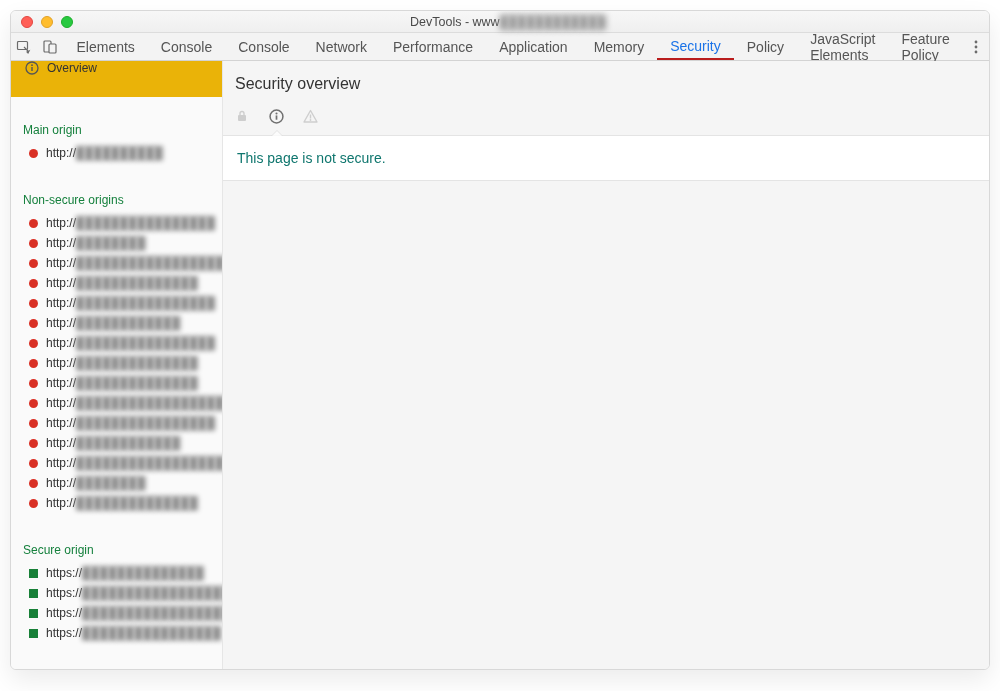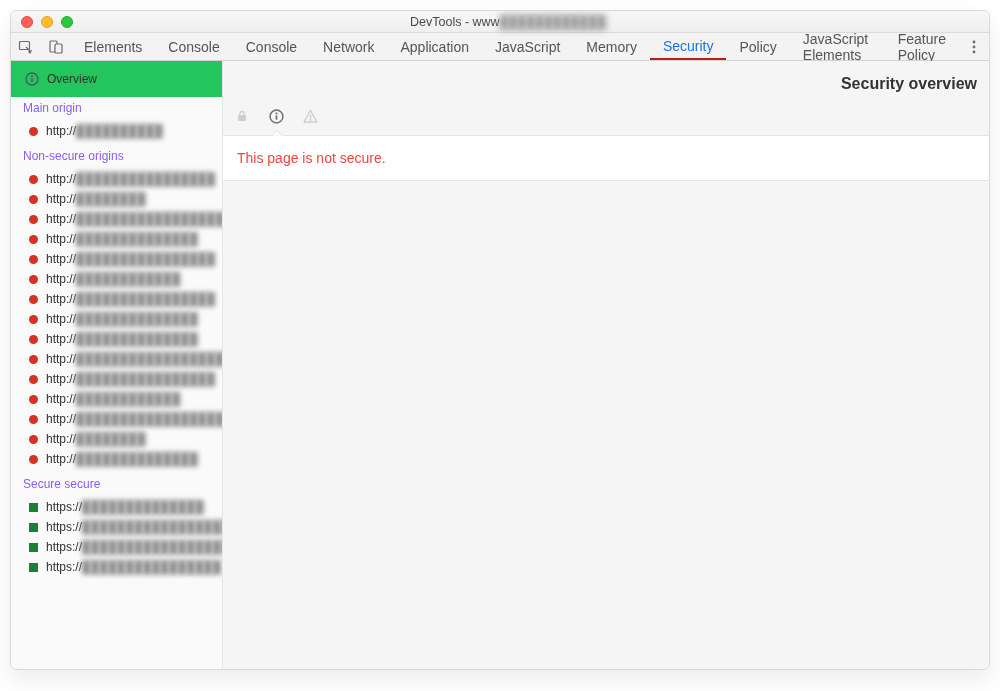--- a/index.html
+++ b/index.html
@@ -23,42 +23,42 @@
 .tabbar .tabs { display: flex; align-items: stretch; flex: 1; }
 .tab { padding: 0 13px; display: flex; align-items: center; font-size: 14px; color: #555; cursor: default; }
 .tab.active { color: #1a73e8; border-bottom: 2px solid #b91c1c; }
 .tabbar .more { width: 30px; display: flex; align-items: center; justify-content: center; }
 
 
 .content { flex: 1; display: flex; min-height: 0; }
 
 
 .sidebar { width: 212px; background: #fafafa; border-right: 1px solid #e6e6e6; overflow-y: auto; font-size: 12px; }
-.overview-row { height: 36px; background: #22c55e; display: flex; align-items: center; padding-left: 14px; gap: 8px; color: #333; }
+.overview-row { height: 36px; background: #eab308; display: flex; padding-left: 14px; gap: 8px; color: #333; }
 .ovicon { width: 14px; height: 14px; }
-.section-h { padding: 4px 12px 6px; color: #8b5cf6; font-size: 12px; }
+.section-h { padding: 26px 12px 6px; color: #15803d; font-size: 12px; }
 .origin-list { list-style: none; padding: 0 0 4px 0; }
 .origin-item { display: flex; align-items: center; gap: 8px; padding: 3px 4px 3px 18px; height: 20px; cursor: default; }
 .dot { width: 9px; height: 9px; border-radius: 50%; flex-shrink: 0; }
 .sq { width: 9px; height: 9px; flex-shrink: 0; }
 .dot.red { background: #d93025; }
 .sq.green { background: #188038; }
 .origin-text { white-space: nowrap; color: #303030; }
 .origin-blur { color: transparent; text-shadow: 0 0 5px #8f8f8f; letter-spacing: 0.2px; }
 
 
 .main { flex: 1; background: #f5f5f5; display: flex; flex-direction: column; }
 .main-head { padding: 14px 12px 6px; }
-.main-title { font-size: 16px; color: #333; font-weight: 700; text-align: right; }
+.main-title { font-size: 16px; color: #333; font-weight: 400; }
 .state-icons { display: flex; gap: 18px; padding: 10px 12px 0; align-items: center; }
 .sicon { width: 16px; height: 16px; opacity: 0.35; position: relative; }
 .sicon.active { opacity: 0.75; }
 .pointer { position: absolute; left: 50%; transform: translateX(-50%); top: 22px; width: 0; height: 0; border-left: 6px solid transparent; border-right: 6px solid transparent; border-bottom: 6px solid #fff; filter: drop-shadow(0 -1px 0 #ddd); }
 .banner { margin-top: 10px; background: #fff; border-top: 1px solid #e4e4e4; border-bottom: 1px solid #e4e4e4; padding: 14px 14px; }
-.banner-text { color: #ef4444; font-size: 14px; }
+.banner-text { color: #0f766e; font-size: 14px; }
 
 svg { display: block; }
 </style>
 </head>
 <body>
 
 <div class="window">
 
   <div class="titlebar">
     <div class="traffic">
@@ -82,22 +82,22 @@
       <svg width="16" height="16" viewBox="0 0 16 16">
           <rect x="2" y="2" width="7" height="11" rx="1" fill="none" stroke="#6b6b6b" stroke-width="1.2"></rect>
           <rect x="7" y="5" width="7" height="9" rx="1" fill="#f3f3f3" stroke="#6b6b6b" stroke-width="1.2"></rect>
         </svg>
     </div>
     <div class="tabs" id="tabs">
         <div class="tab">Elements</div>
         <div class="tab">Console</div>
         <div class="tab">Console</div>
         <div class="tab">Network</div>
+        <div class="tab">Performance</div>
         <div class="tab">Application</div>
-        <div class="tab">JavaScript</div>
         <div class="tab">Memory</div>
         <div class="tab active">Security</div>
         <div class="tab">Policy</div>
         <div class="tab">JavaScript Elements</div>
         <div class="tab">Feature Policy</div>
       </div>
     <div class="more">
       <svg width="4" height="14" viewBox="0 0 4 14">
           <circle cx="2" cy="2" r="1.4" fill="#6b6b6b"></circle>
           <circle cx="2" cy="7" r="1.4" fill="#6b6b6b"></circle>
@@ -183,21 +183,21 @@
             </li>
             <li class="origin-item">
               <span class="dot red"></span>
               <span class="origin-text"><span>http://</span><span class="origin-blur">████████</span></span>
             </li>
             <li class="origin-item">
               <span class="dot red"></span>
               <span class="origin-text"><span>http://</span><span class="origin-blur">██████████████</span></span>
             </li>
           </ul>
-          <div class="section-h">Secure secure</div>
+          <div class="section-h">Secure origin</div>
           <ul class="origin-list">
             <li class="origin-item">
               <span class="sq green"></span>
               <span class="origin-text"><span>https://</span><span class="origin-blur">██████████████</span></span>
             </li>
             <li class="origin-item">
               <span class="sq green"></span>
               <span class="origin-text"><span>https://</span><span class="origin-blur">████████████████████</span></span>
             </li>
             <li class="origin-item">

